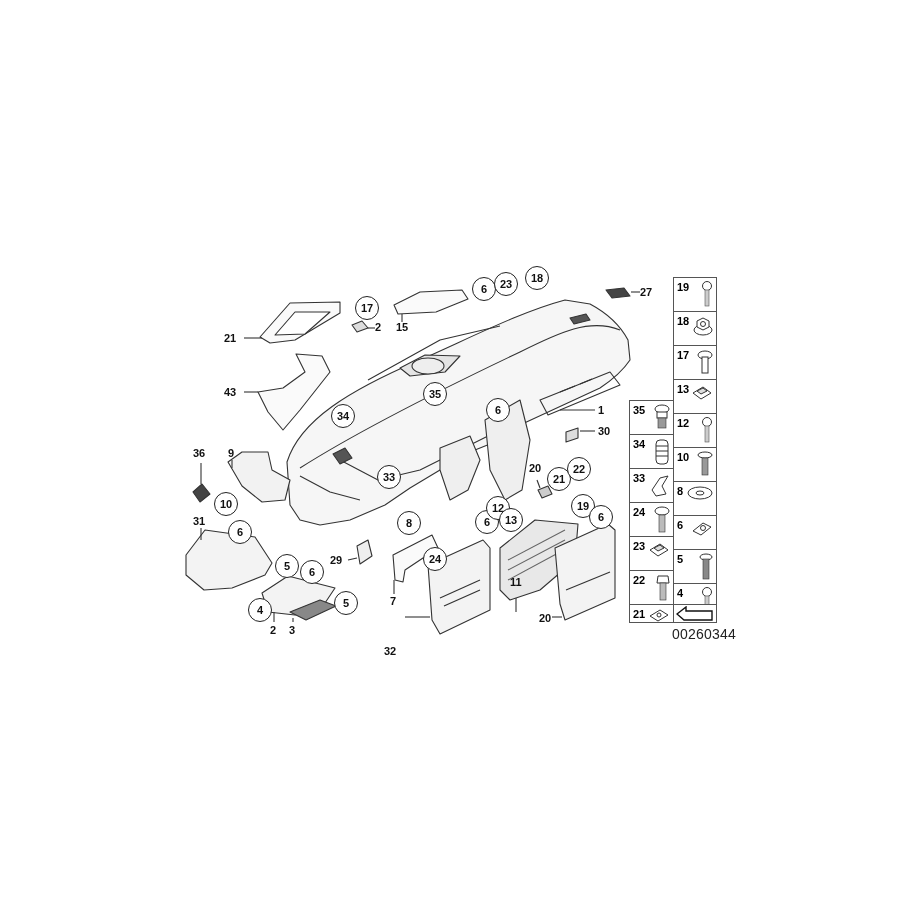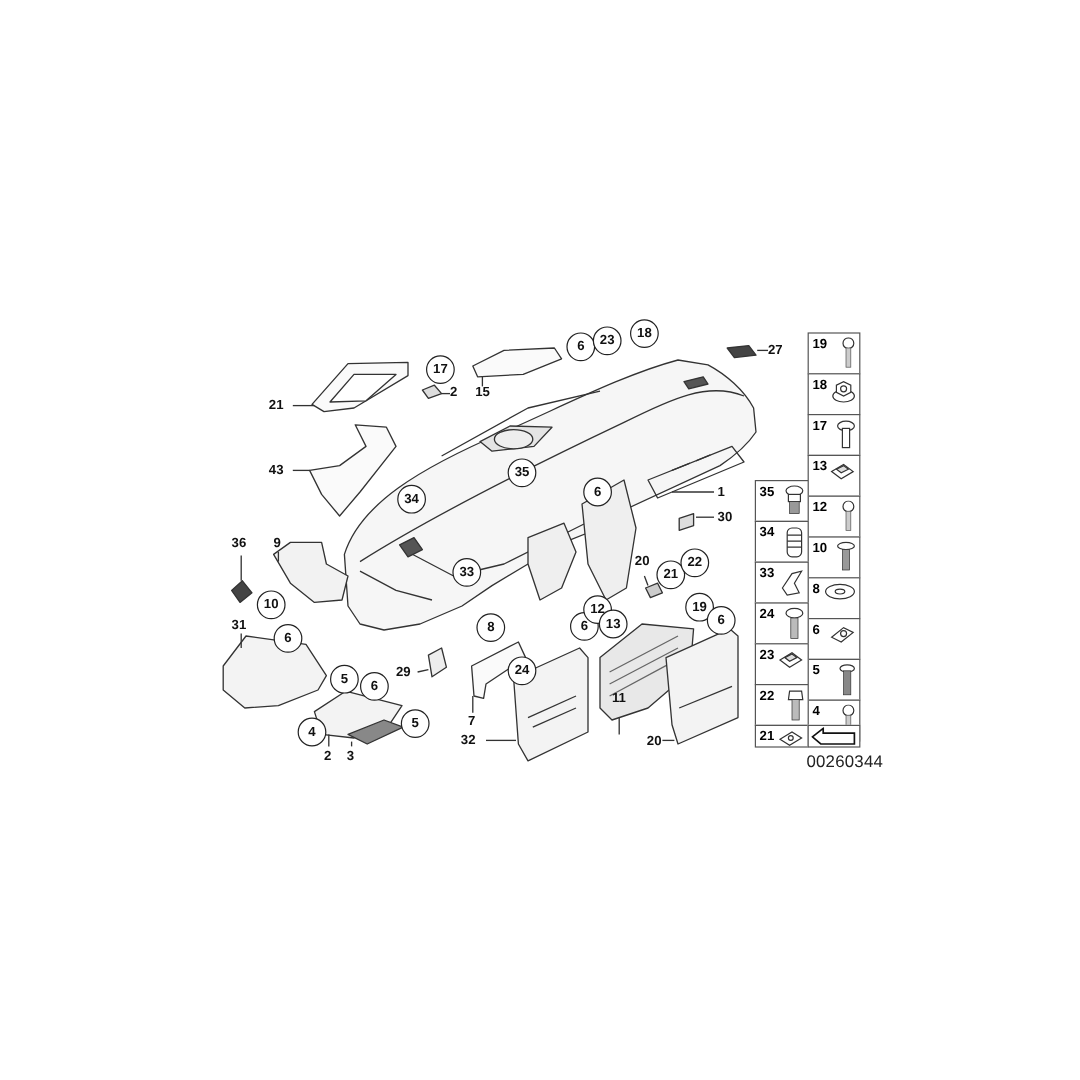--- a/index.html
+++ b/index.html
@@ -103,21 +103,21 @@
   <span class="lbl" style="left:396px;top:321px">15</span>
   <span class="lbl" style="left:640px;top:286px">27</span>
   <span class="lbl" style="left:598px;top:404px">1</span>
   <span class="lbl" style="left:598px;top:425px">30</span>
   <span class="lbl" style="left:228px;top:447px">9</span>
   <span class="lbl" style="left:193px;top:447px">36</span>
   <span class="lbl" style="left:193px;top:515px">31</span>
   <span class="lbl" style="left:529px;top:462px">20</span>
   <span class="lbl" style="left:330px;top:554px">29</span>
   <span class="lbl" style="left:390px;top:595px">7</span>
-  <span class="lbl" style="left:384px;top:611px">32</span>
+  <span class="lbl" style="left:384px;top:645px">32</span>
   <span class="lbl" style="left:270px;top:624px">2</span>
   <span class="lbl" style="left:289px;top:624px">3</span>
   <span class="lbl" style="left:510px;top:576px">11</span>
   <span class="lbl" style="left:539px;top:612px">20</span>
 
   <span class="circ" style="left:355px;top:296px">17</span>
   <span class="circ" style="left:472px;top:277px">6</span>
   <span class="circ" style="left:494px;top:272px">23</span>
   <span class="circ" style="left:525px;top:266px">18</span>
   <span class="circ" style="left:331px;top:404px">34</span>

